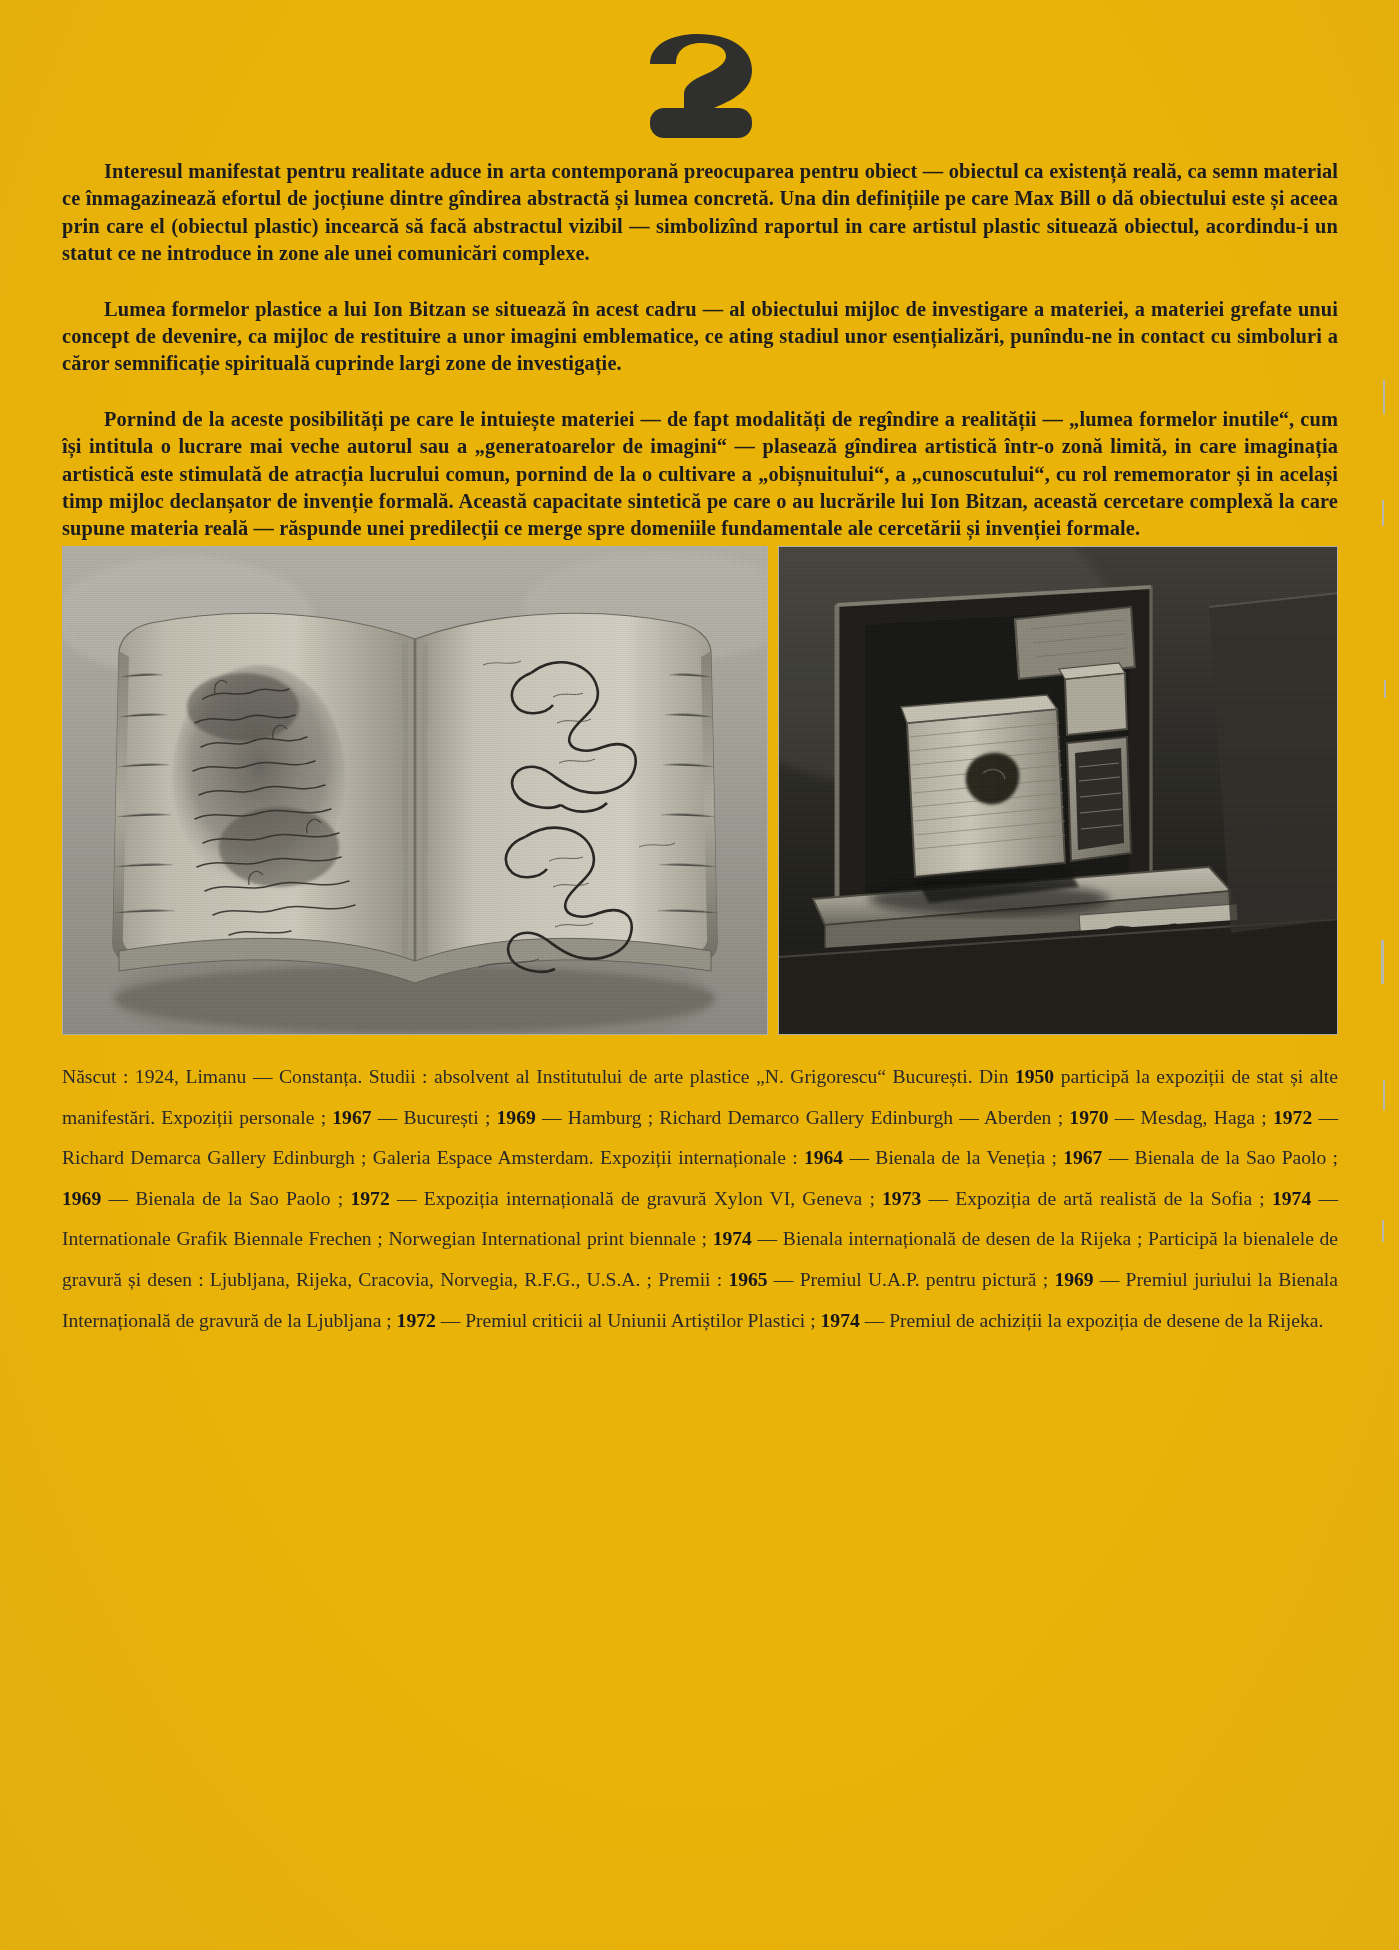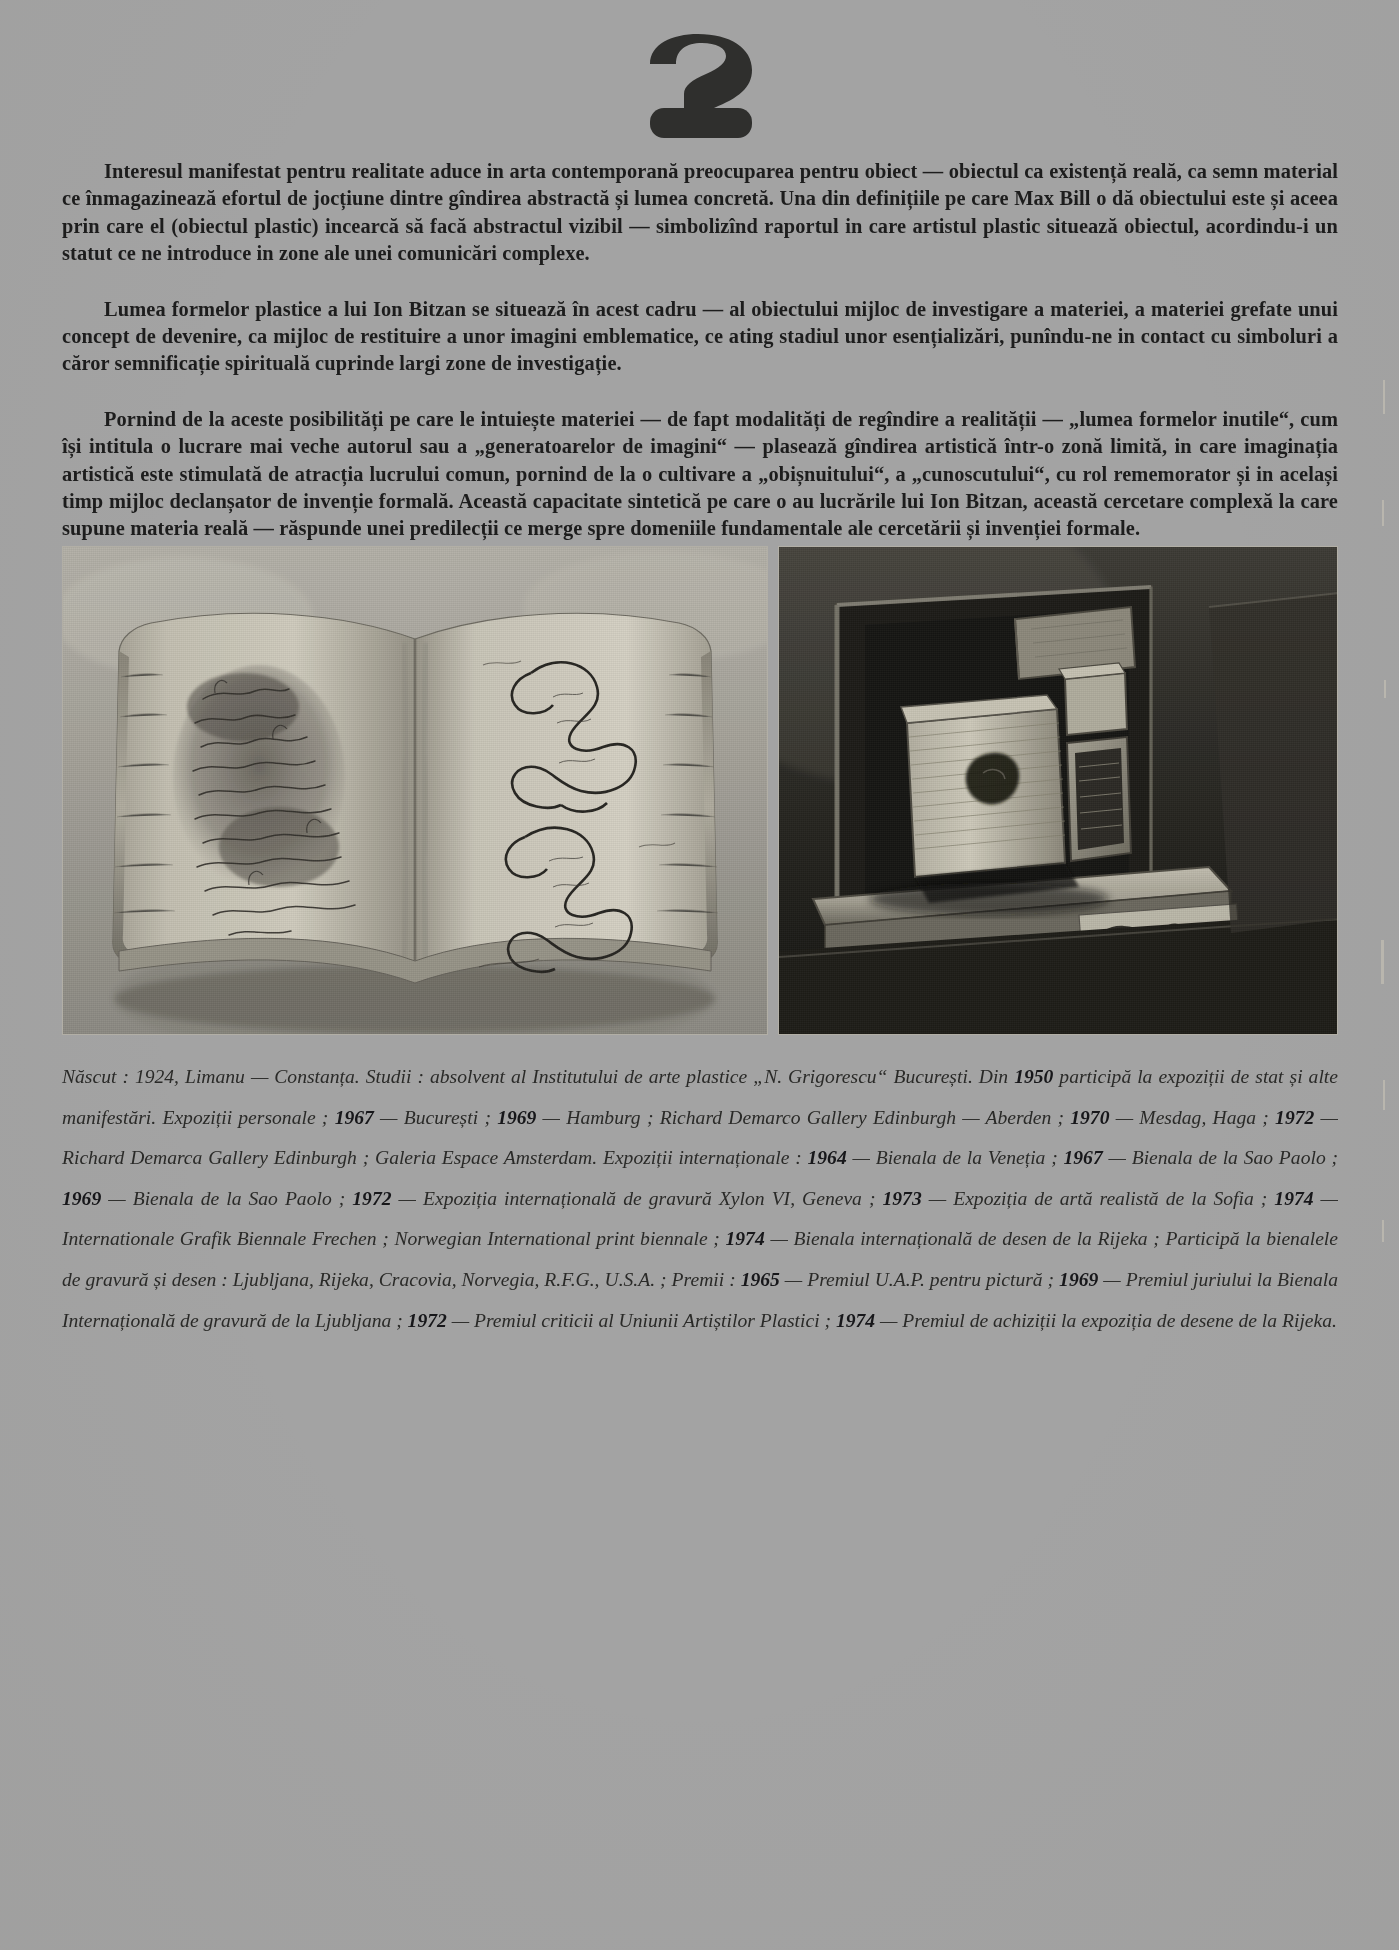--- a/index.html
+++ b/index.html
@@ -8,21 +8,21 @@
     background: #ffffff;
   }
   body {
     font-family: "Liberation Serif", "DejaVu Serif", serif;
     color: #1b1b1b;
   }
   .page {
     position: relative;
     width: 1399px;
     height: 1950px;
-    background: #a3a3a3;
+    background: #eab308;
     overflow: hidden;
   }
   
   .paper-tone {
     position: absolute;
     inset: 0;
     background:
       radial-gradient(ellipse at 50% 40%, rgba(255,255,255,0) 55%, rgba(120,118,110,0.07) 100%);
     pointer-events: none;
   }
@@ -104,21 +104,20 @@
   .bio {
     position: absolute;
     left: 62px;
     top: 1057px;
     width: 1276px;
     font-size: 19.6px;
     line-height: 40.6px;
     text-align: justify;
     color: #2a2a28;
     font-weight: 400;
-    font-style: italic;
   }
   .bio b { font-weight: 700; color: #17171a; }
 </style>
 </head>
 <body>
 
 <div class="page">
   <div class="paper-tone"></div>
 
   <div class="edge-marks">

